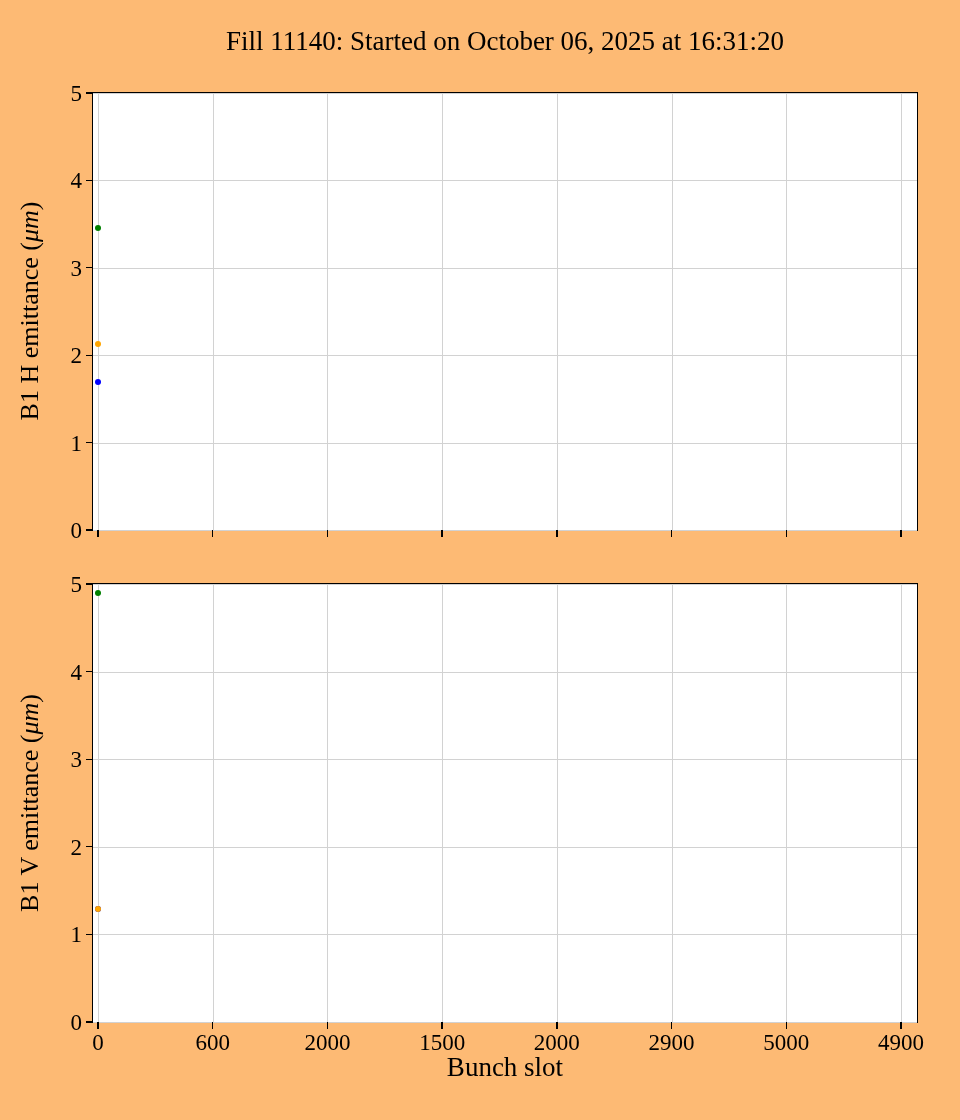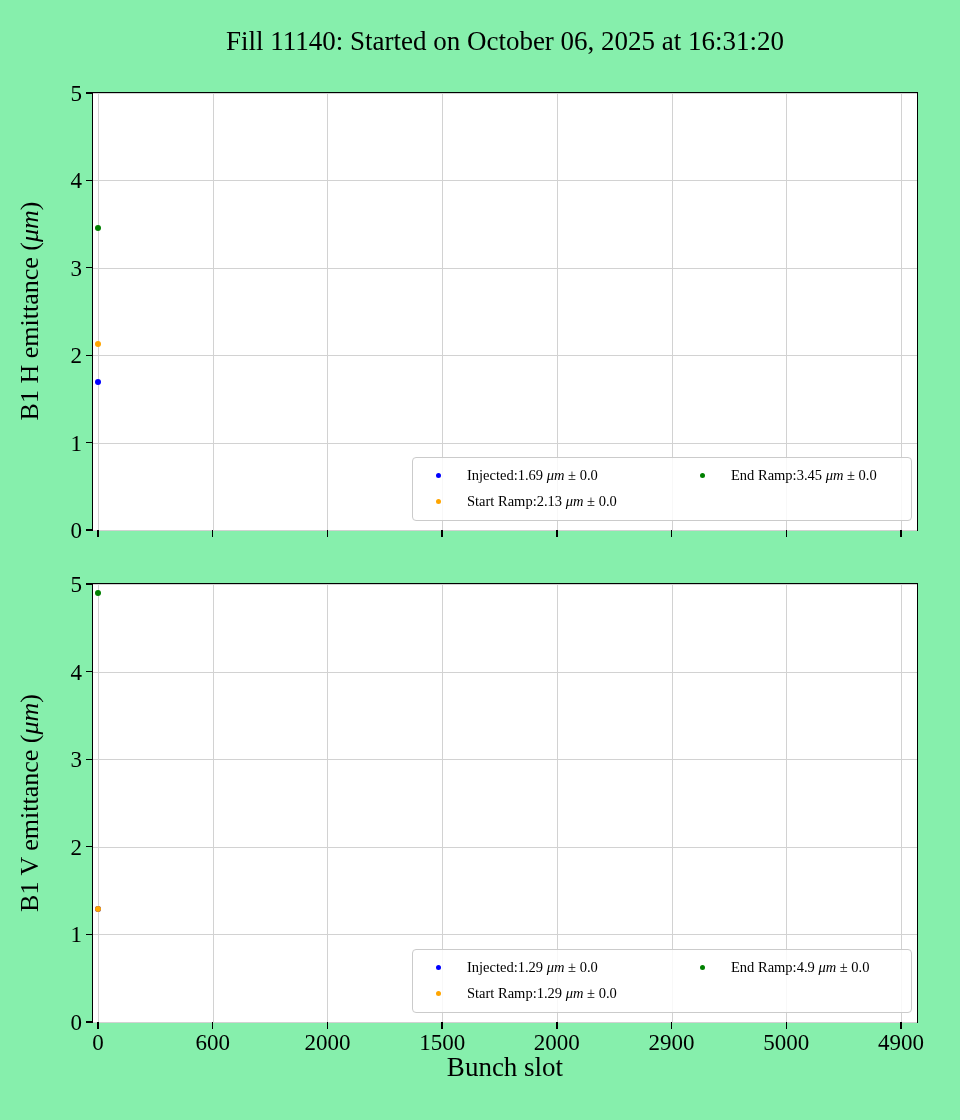--- a/index.html
+++ b/index.html
@@ -1,17 +1,17 @@
 <!DOCTYPE html>
 <html><head>
 <meta charset="utf-8">
 <style>
   html,body{margin:0;padding:0;background:#ffffff;}
   body{width:960px;height:1120px;position:relative;font-family:"Liberation Serif","DejaVu Serif",serif;color:#000;}
-  .figure{position:absolute;inset:0;background:#86efac;}
+  .figure{position:absolute;inset:0;background:#fdba74;}
   .fig-title{position:absolute;top:26px;left:505px;transform:translateX(-50%);font-size:27px;white-space:nowrap;}
   .subplot{position:absolute;background:#fff;border:1.6px solid #000;box-sizing:border-box;}
   .plot-inner{position:absolute;inset:0;overflow:visible;}
   .gridline-v{position:absolute;top:0;bottom:0;width:1px;background:#d2d2d2;}
   .gridline-h{position:absolute;left:0;right:0;height:1px;background:#d2d2d2;}
   .tick-x{position:absolute;top:100%;width:1.4px;height:7px;background:#000;}
   .tick-y{position:absolute;right:100%;height:1.4px;width:7px;background:#000;}
   .xtick-label{position:absolute;top:calc(100% + 9px);transform:translateX(-50%);font-size:23px;line-height:1;}
   .ytick-label{position:absolute;right:calc(100% + 11px);transform:translateY(-50%);font-size:23px;line-height:1;}
   .dot{position:absolute;width:6px;height:6px;border-radius:50%;transform:translate(-50%,-50%);}
@@ -66,40 +66,20 @@
         <div class="tick-y" style="top: calc(40% - 0.7px);"></div>
         <div class="ytick-label" style="top: 40%;">3</div>
         <div class="tick-y" style="top: calc(20% - 0.7px);"></div>
         <div class="ytick-label" style="top: 20%;">4</div>
         <div class="tick-y" style="top: calc(0% - 0.7px);"></div>
         <div class="ytick-label" style="top: 0%;">5</div>
         <div class="dot" style="left: 0.612472%; top: 66.2%; background: rgb(0, 0, 255);"></div>
         <div class="dot" style="left: 0.612472%; top: 57.4%; background: rgb(255, 165, 0);"></div>
         <div class="dot" style="left: 0.612472%; top: 31%; background: rgb(0, 128, 0);"></div>
       </div>
-  <div class="legend">
-        <div class="legend-entry">
-          <div class="lmark">
-            <div class="ldot" style="background: rgb(0, 0, 255);"></div>
-          </div>
-          <div class="ltext">Injected:1.69 <i class="mu">μm</i> ± 0.0</div>
-        </div>
-        <div class="legend-entry">
-          <div class="lmark">
-            <div class="ldot" style="background: rgb(255, 165, 0);"></div>
-          </div>
-          <div class="ltext">Start Ramp:2.13 <i class="mu">μm</i> ± 0.0</div>
-        </div>
-        <div class="legend-entry">
-          <div class="lmark">
-            <div class="ldot" style="background: rgb(0, 128, 0);"></div>
-          </div>
-          <div class="ltext">End Ramp:3.45 <i class="mu">μm</i> ± 0.0</div>
-        </div>
-      </div>
     </div>
 
   <div class="subplot" id="plot1" style="left:92px;top:583px;width:826px;height:440px;">
     <div class="plot-inner">
         <div class="gridline-v" style="left: 0.612472%;"></div>
         <div class="gridline-v" style="left: 14.5323%;"></div>
         <div class="gridline-v" style="left: 28.4521%;"></div>
         <div class="gridline-v" style="left: 42.3719%;"></div>
         <div class="gridline-v" style="left: 56.2918%;"></div>
         <div class="gridline-v" style="left: 70.2116%;"></div>
@@ -136,36 +116,16 @@
         <div class="tick-y" style="top: calc(40% - 0.7px);"></div>
         <div class="ytick-label" style="top: 40%;">3</div>
         <div class="tick-y" style="top: calc(20% - 0.7px);"></div>
         <div class="ytick-label" style="top: 20%;">4</div>
         <div class="tick-y" style="top: calc(0% - 0.7px);"></div>
         <div class="ytick-label" style="top: 0%;">5</div>
         <div class="dot" style="left: 0.612472%; top: 74.2%; background: rgb(0, 0, 255);"></div>
         <div class="dot" style="left: 0.612472%; top: 74.2%; background: rgb(255, 165, 0);"></div>
         <div class="dot" style="left: 0.612472%; top: 2%; background: rgb(0, 128, 0);"></div>
       </div>
-  <div class="legend">
-        <div class="legend-entry">
-          <div class="lmark">
-            <div class="ldot" style="background: rgb(0, 0, 255);"></div>
-          </div>
-          <div class="ltext">Injected:1.29 <i class="mu">μm</i> ± 0.0</div>
-        </div>
-        <div class="legend-entry">
-          <div class="lmark">
-            <div class="ldot" style="background: rgb(255, 165, 0);"></div>
-          </div>
-          <div class="ltext">Start Ramp:1.29 <i class="mu">μm</i> ± 0.0</div>
-        </div>
-        <div class="legend-entry">
-          <div class="lmark">
-            <div class="ldot" style="background: rgb(0, 128, 0);"></div>
-          </div>
-          <div class="ltext">End Ramp:4.9 <i class="mu">μm</i> ± 0.0</div>
-        </div>
-      </div>
     </div>
 
   <div class="xlabel">Bunch slot</div>
 </div>
 
 </body></html>

